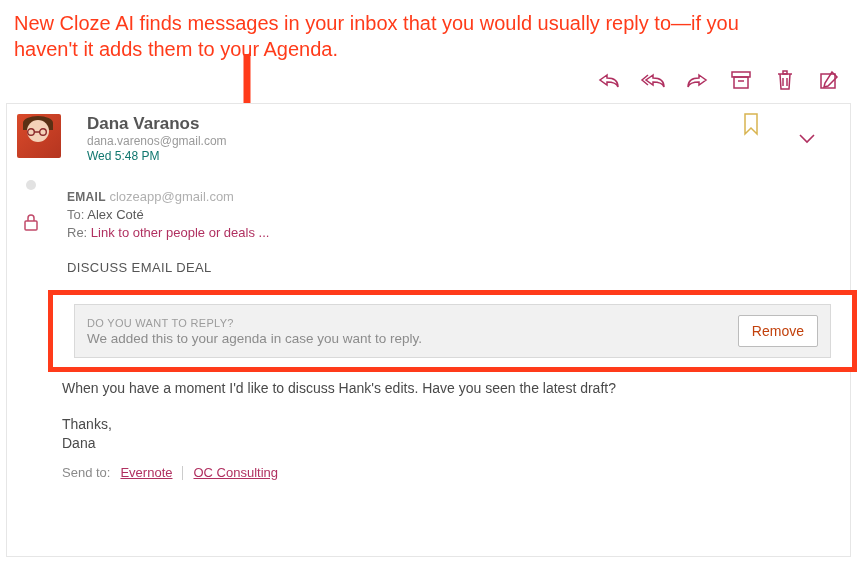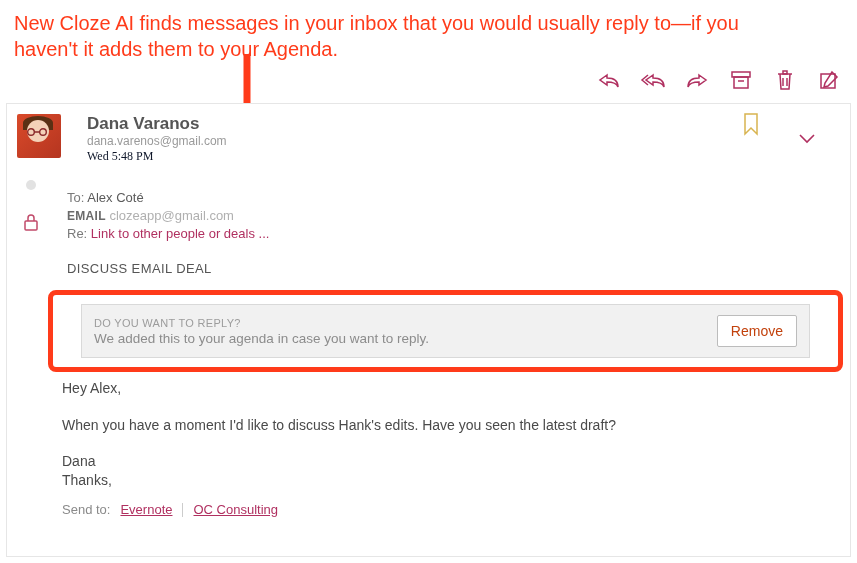--- a/index.html
+++ b/index.html
@@ -75,21 +75,21 @@
     .avatar .glasses {
       position:absolute; top:14px; left:8px; width:26px; height:8px;
     }
     .avatar .hair {
       position:absolute; top:2px; left:6px; width:30px; height:14px;
       background:#5a3014; border-radius:50% 50% 0 0;
     }
     .sender-info { margin-left: 26px; }
     .sender-name { font-weight: 700; font-size: 17px; color: #555; }
     .sender-email { font-size: 12px; color: #9a9a9a; line-height: 1.25; }
-    .sender-time { font-size: 12px; color: #0f172a; font-family: Liberation Serif, serif; }
+    .sender-time { font-size: 12px; color: #0f766e; }
     .bookmark {
       position: absolute;
       right: 90px;
       top: 8px;
       color: #d8b450;
     }
     .chevron {
       position: absolute;
       right: 34px;
       top: 26px;
@@ -129,25 +129,25 @@
     .subject {
       margin-top: 20px;
       font-size: 13px;
       letter-spacing: .4px;
       color: #555;
       font-weight: 500;
     }
     .highlight-box {
       position: absolute;
       left: 48px;
-      right: 14px;
+      right: 0;
       top: 290px;
       border: 5px solid #ff3b1a;
-      border-radius: 8px;
-      padding: 9px 28px;
+      border-radius: 0;
+      padding: 9px 21px;
       background: #fff;
     }
     .agenda-banner {
       background: #f1f1f1;
       border: 1px solid #d9d9d9;
       padding: 10px 12px;
       display: flex;
       align-items: center;
       justify-content: space-between;
     }
@@ -278,52 +278,51 @@
     <div class="dot"></div>
     <div class="lock">
       <svg width="18" height="20" viewBox="0 0 18 20" fill="none" stroke="#c14a6a" stroke-width="1.5">
           <rect x="3" y="9" width="12" height="9" rx="1"></rect>
           <path d="M6 9 V6 a3 3 0 0 1 6 0 V9"></path>
         </svg>
     </div>
   </div>
 
   <div class="body-area">
+    <div class="meta-line">
+      <span class="lbl">EMAIL</span>
+      <span class="acct">clozeapp@gmail.com</span>
+    </div>
     <div class="meta-line to">
       <span class="lbl2">To:</span>
       <span>Alex Coté</span>
-    </div>
-    <div class="meta-line">
-      <span class="lbl">EMAIL</span>
-      <span class="acct">clozeapp@gmail.com</span>
     </div>
     <div class="meta-line re">
       <span>Re:</span>
       <a href="#">Link to other people or deals ...</a>
     </div>
     <div class="subject">DISCUSS EMAIL DEAL</div>
   </div>
 </div>
 
 <div class="highlight-box">
   <div class="agenda-banner">
     <div class="agenda-text">
       <div class="q">DO YOU WANT TO REPLY?</div>
       <div class="d">We added this to your agenda in case you want to reply.</div>
     </div>
     <button class="remove-btn">Remove</button>
   </div>
 </div>
 
 <div class="msg-body">
-  <p>Hey Alex,</p>
   <p>When you have a moment I'd like to discuss Hank's edits. Have you seen the latest draft?</p>
   <div class="sig">
+    <div>Thanks,</div>
     <div>Dana</div>
-    <div>Thanks,</div>
   </div>
   <div class="send-to">
     <span>Send to:</span>
     <a href="#">Evernote</a>
     <span class="vr"></span>
     <a href="#">OC Consulting</a>
   </div>
 </div>
 
 </body></html>

